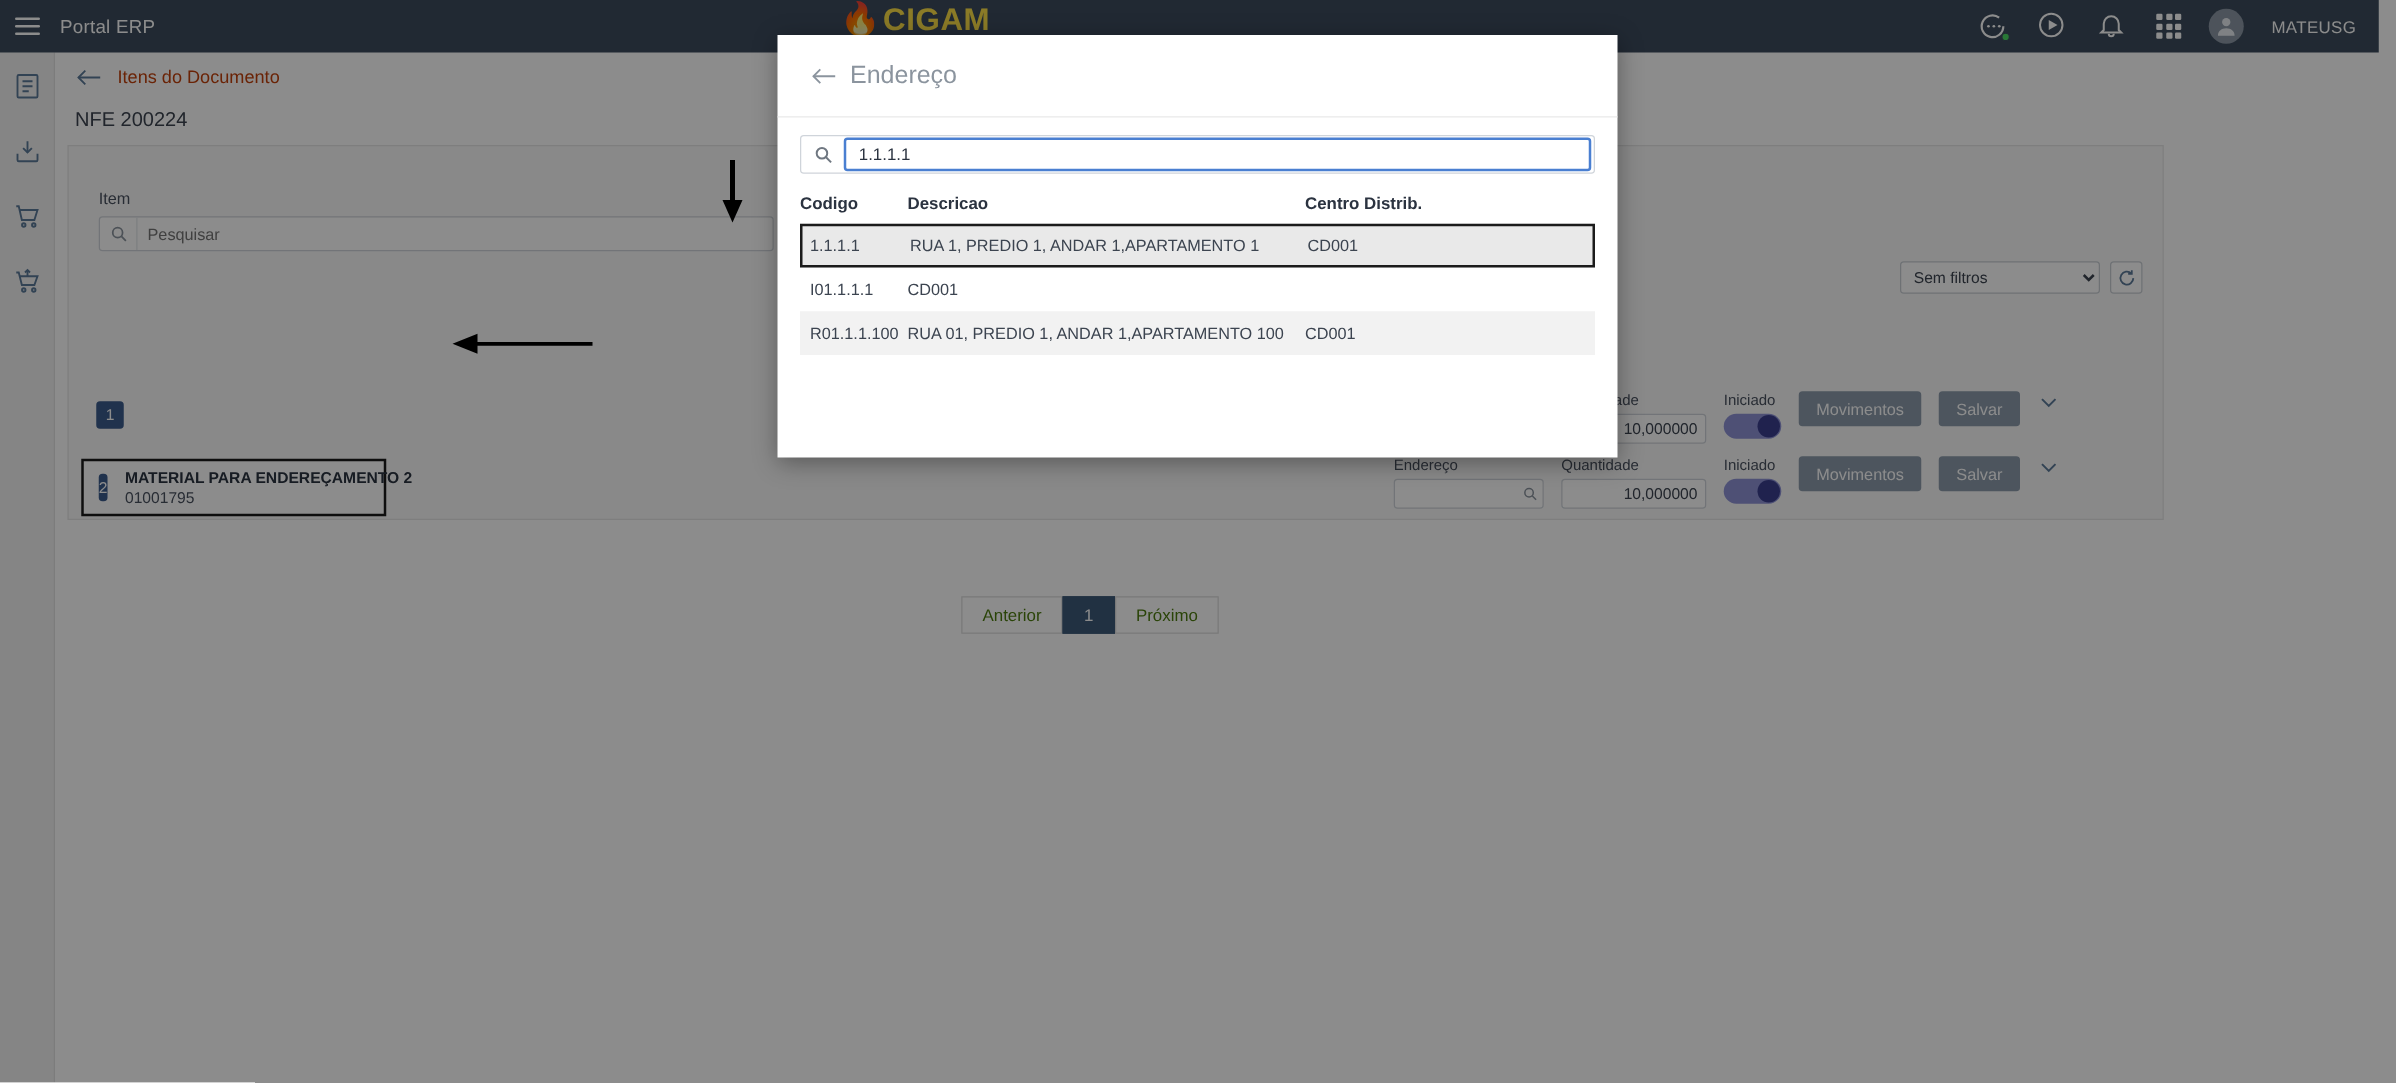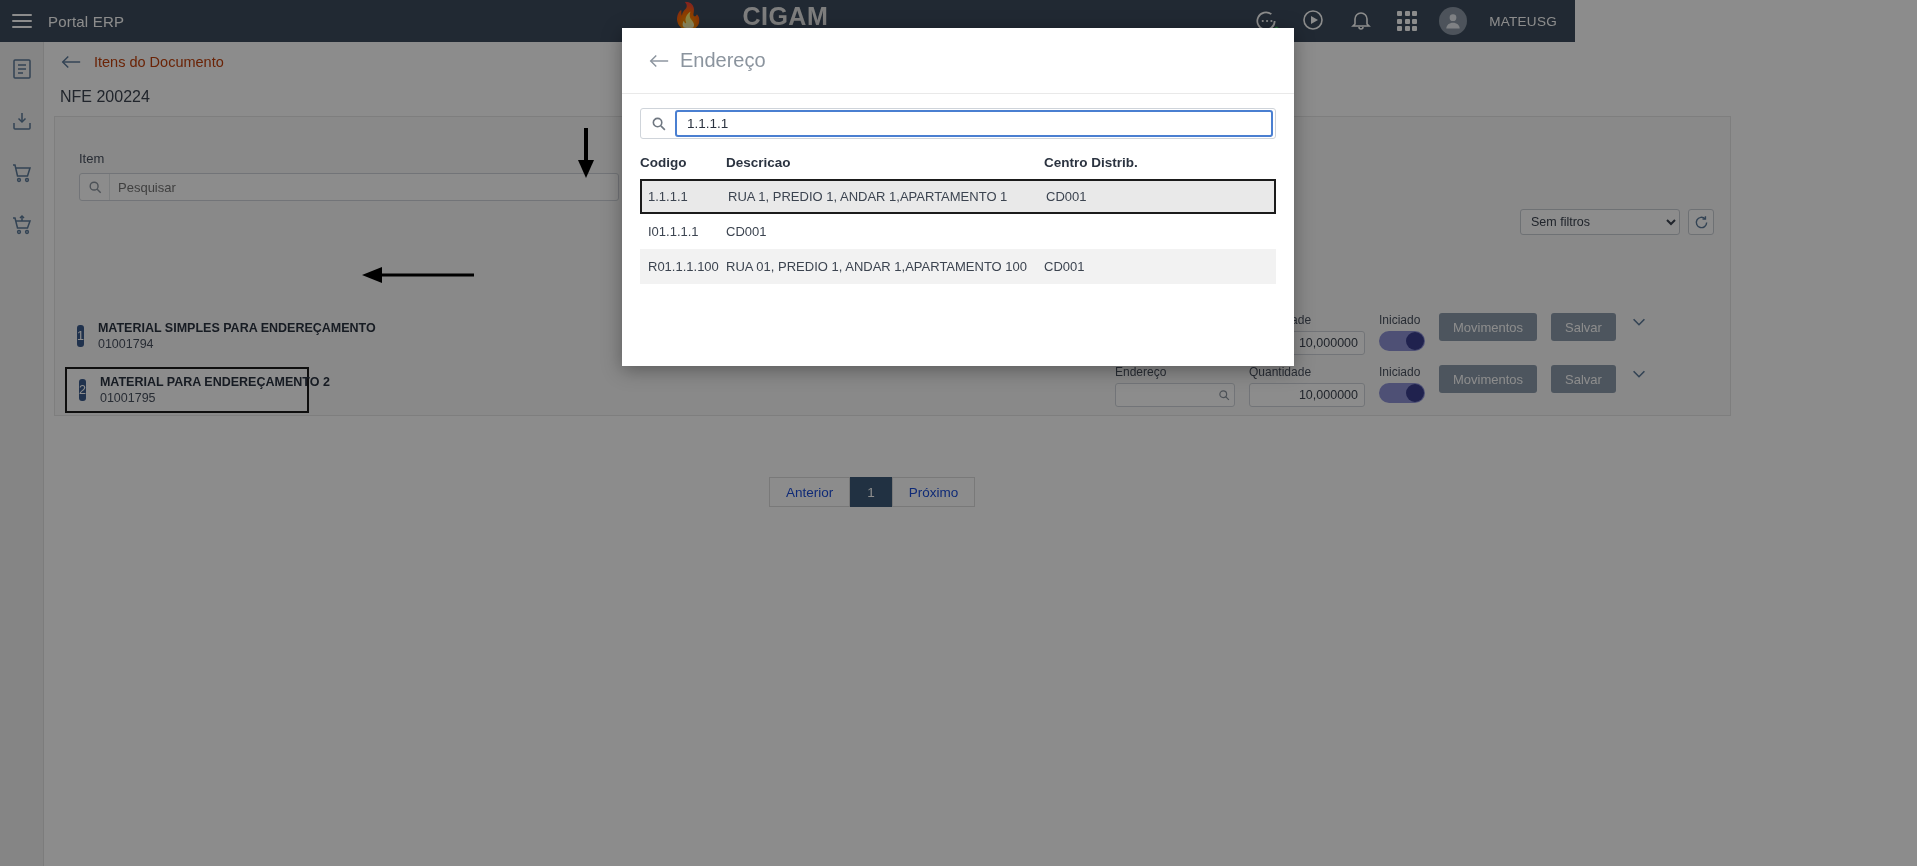--- a/index.html
+++ b/index.html
@@ -12,21 +12,21 @@
   }
   #app {
     position: relative;
     width: 1917px; height: 866px;
     background: #ffffff;
   }
 
   
   .topbar {
     position: absolute; left: 0; top: 0;
-    width: 1575px; height: 42px;
+    width: 1903px; height: 42px;
     background: #3d4c5d;
     display: flex; align-items: center;
     color: #ffffff;
     z-index: 5;
   }
   .hamburger {
     width: 44px; height: 42px;
     display: flex; flex-direction: column; align-items: center; justify-content: center;
     gap: 4px; cursor: pointer;
   }
@@ -37,21 +37,21 @@
     font-size: 15px; color: #ffffff; margin-left: 4px; letter-spacing: .2px;
   }
   .brand {
     position: absolute; left: 672px; top: 2px;
     display: flex; align-items: baseline; gap: 0px;
   }
   .brand .flame {
     color: #f6a21d; font-size: 26px; line-height: 26px; margin-right: 2px;
   }
   .brand .brandname {
-    color: #e5e5e5; font-size: 25px; font-weight: bold; letter-spacing: .5px; margin-left: 36px;
+    color: #fde047; font-size: 25px; font-weight: bold; letter-spacing: .5px;
   }
   .brand-sub {
     position: absolute; left: 707px; top: 27px;
     font-size: 9.5px; color: #b9c2cc; letter-spacing: .8px;
   }
   .top-right {
     position: absolute; right: 0; top: 0; height: 42px;
     display: flex; align-items: center; gap: 22px; padding-right: 18px;
   }
   .ticon { position: relative; width: 26px; height: 26px; cursor: pointer; color: #fff; }
@@ -210,21 +210,21 @@
   .chev {
     color: #5c7a99; cursor: pointer; display:flex; align-items:center;
   }
 
   .pager {
     position: absolute; left: 714px; top: 360px;
     display: flex; align-items: center;
   }
   .pager .pg {
     height: 30px; padding: 0 16px; display:flex; align-items:center; justify-content:center;
-    font-size: 13.5px; color: #1d4ed8; background: #ffffff;
+    font-size: 13.5px; color: #4d7c0f; background: #ffffff;
     border: 1px solid #dcdcdc; cursor: pointer;
   }
   .pager .pg.active {
     background: #3c5a78; color: #ffffff; border-color: #3c5a78;
   }
 
   
   .overlay {
     position: absolute; left: 0; top: 0; width: 1917px; height: 866px;
     background: rgba(0,0,0,0.45);
@@ -414,24 +414,20 @@
           <svg width="15" height="15" viewBox="0 0 16 16" fill="none" stroke="#5c7a99" stroke-width="1.5">
             <path d="M13.5 8a5.5 5.5 0 1 1-1.7-4"></path>
               <polyline points="12.2,1.2 12.2,4.3 9.1,4.3"></polyline>
           </svg>
         </div>
       </div>
 
       <div class="item-row row1">
         <div class="item-card">
           <div class="item-num">1</div>
-          <div class="item-texts">
-            <div class="item-name">MATERIAL SIMPLES PARA ENDEREÇAMENTO</div>
-            <div class="item-code">01001794</div>
-          </div>
         </div>
       </div>
 
       <div class="item-row row2">
         <div class="item-card selected">
           <div class="item-num">2</div>
           <div class="item-texts">
             <div class="item-name">MATERIAL PARA ENDEREÇAMENTO 2</div>
             <div class="item-code">01001795</div>
           </div>

